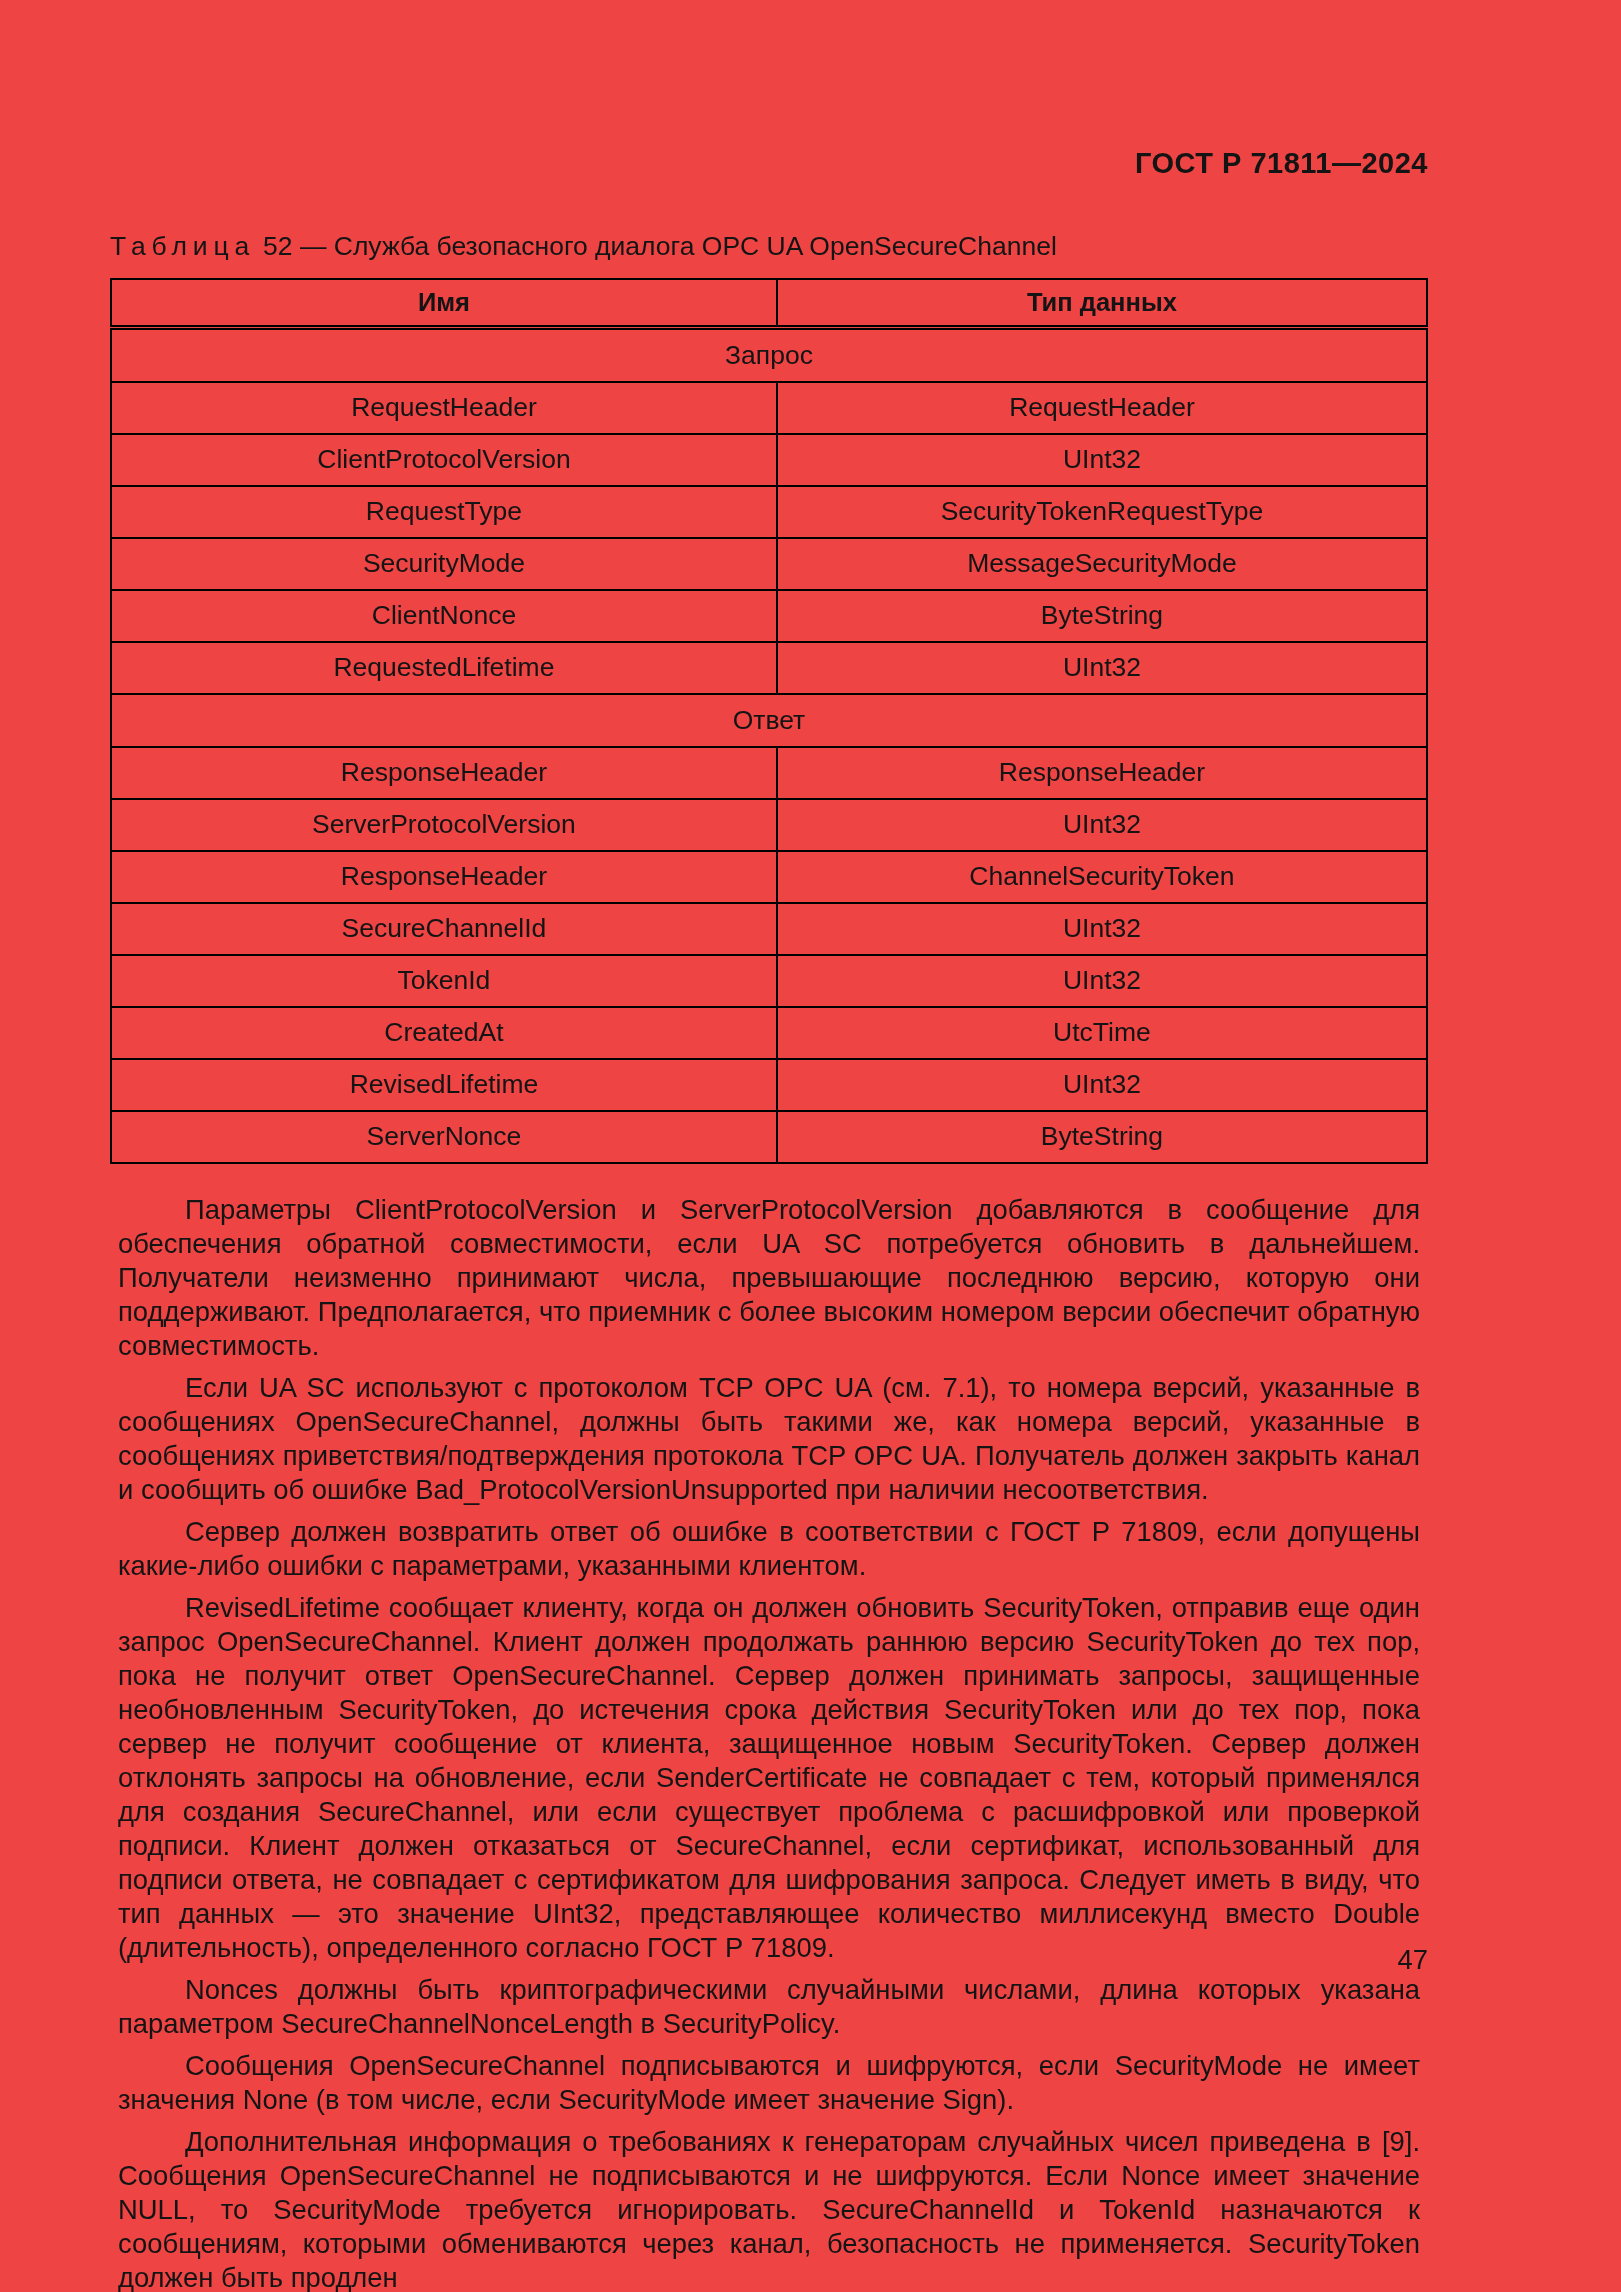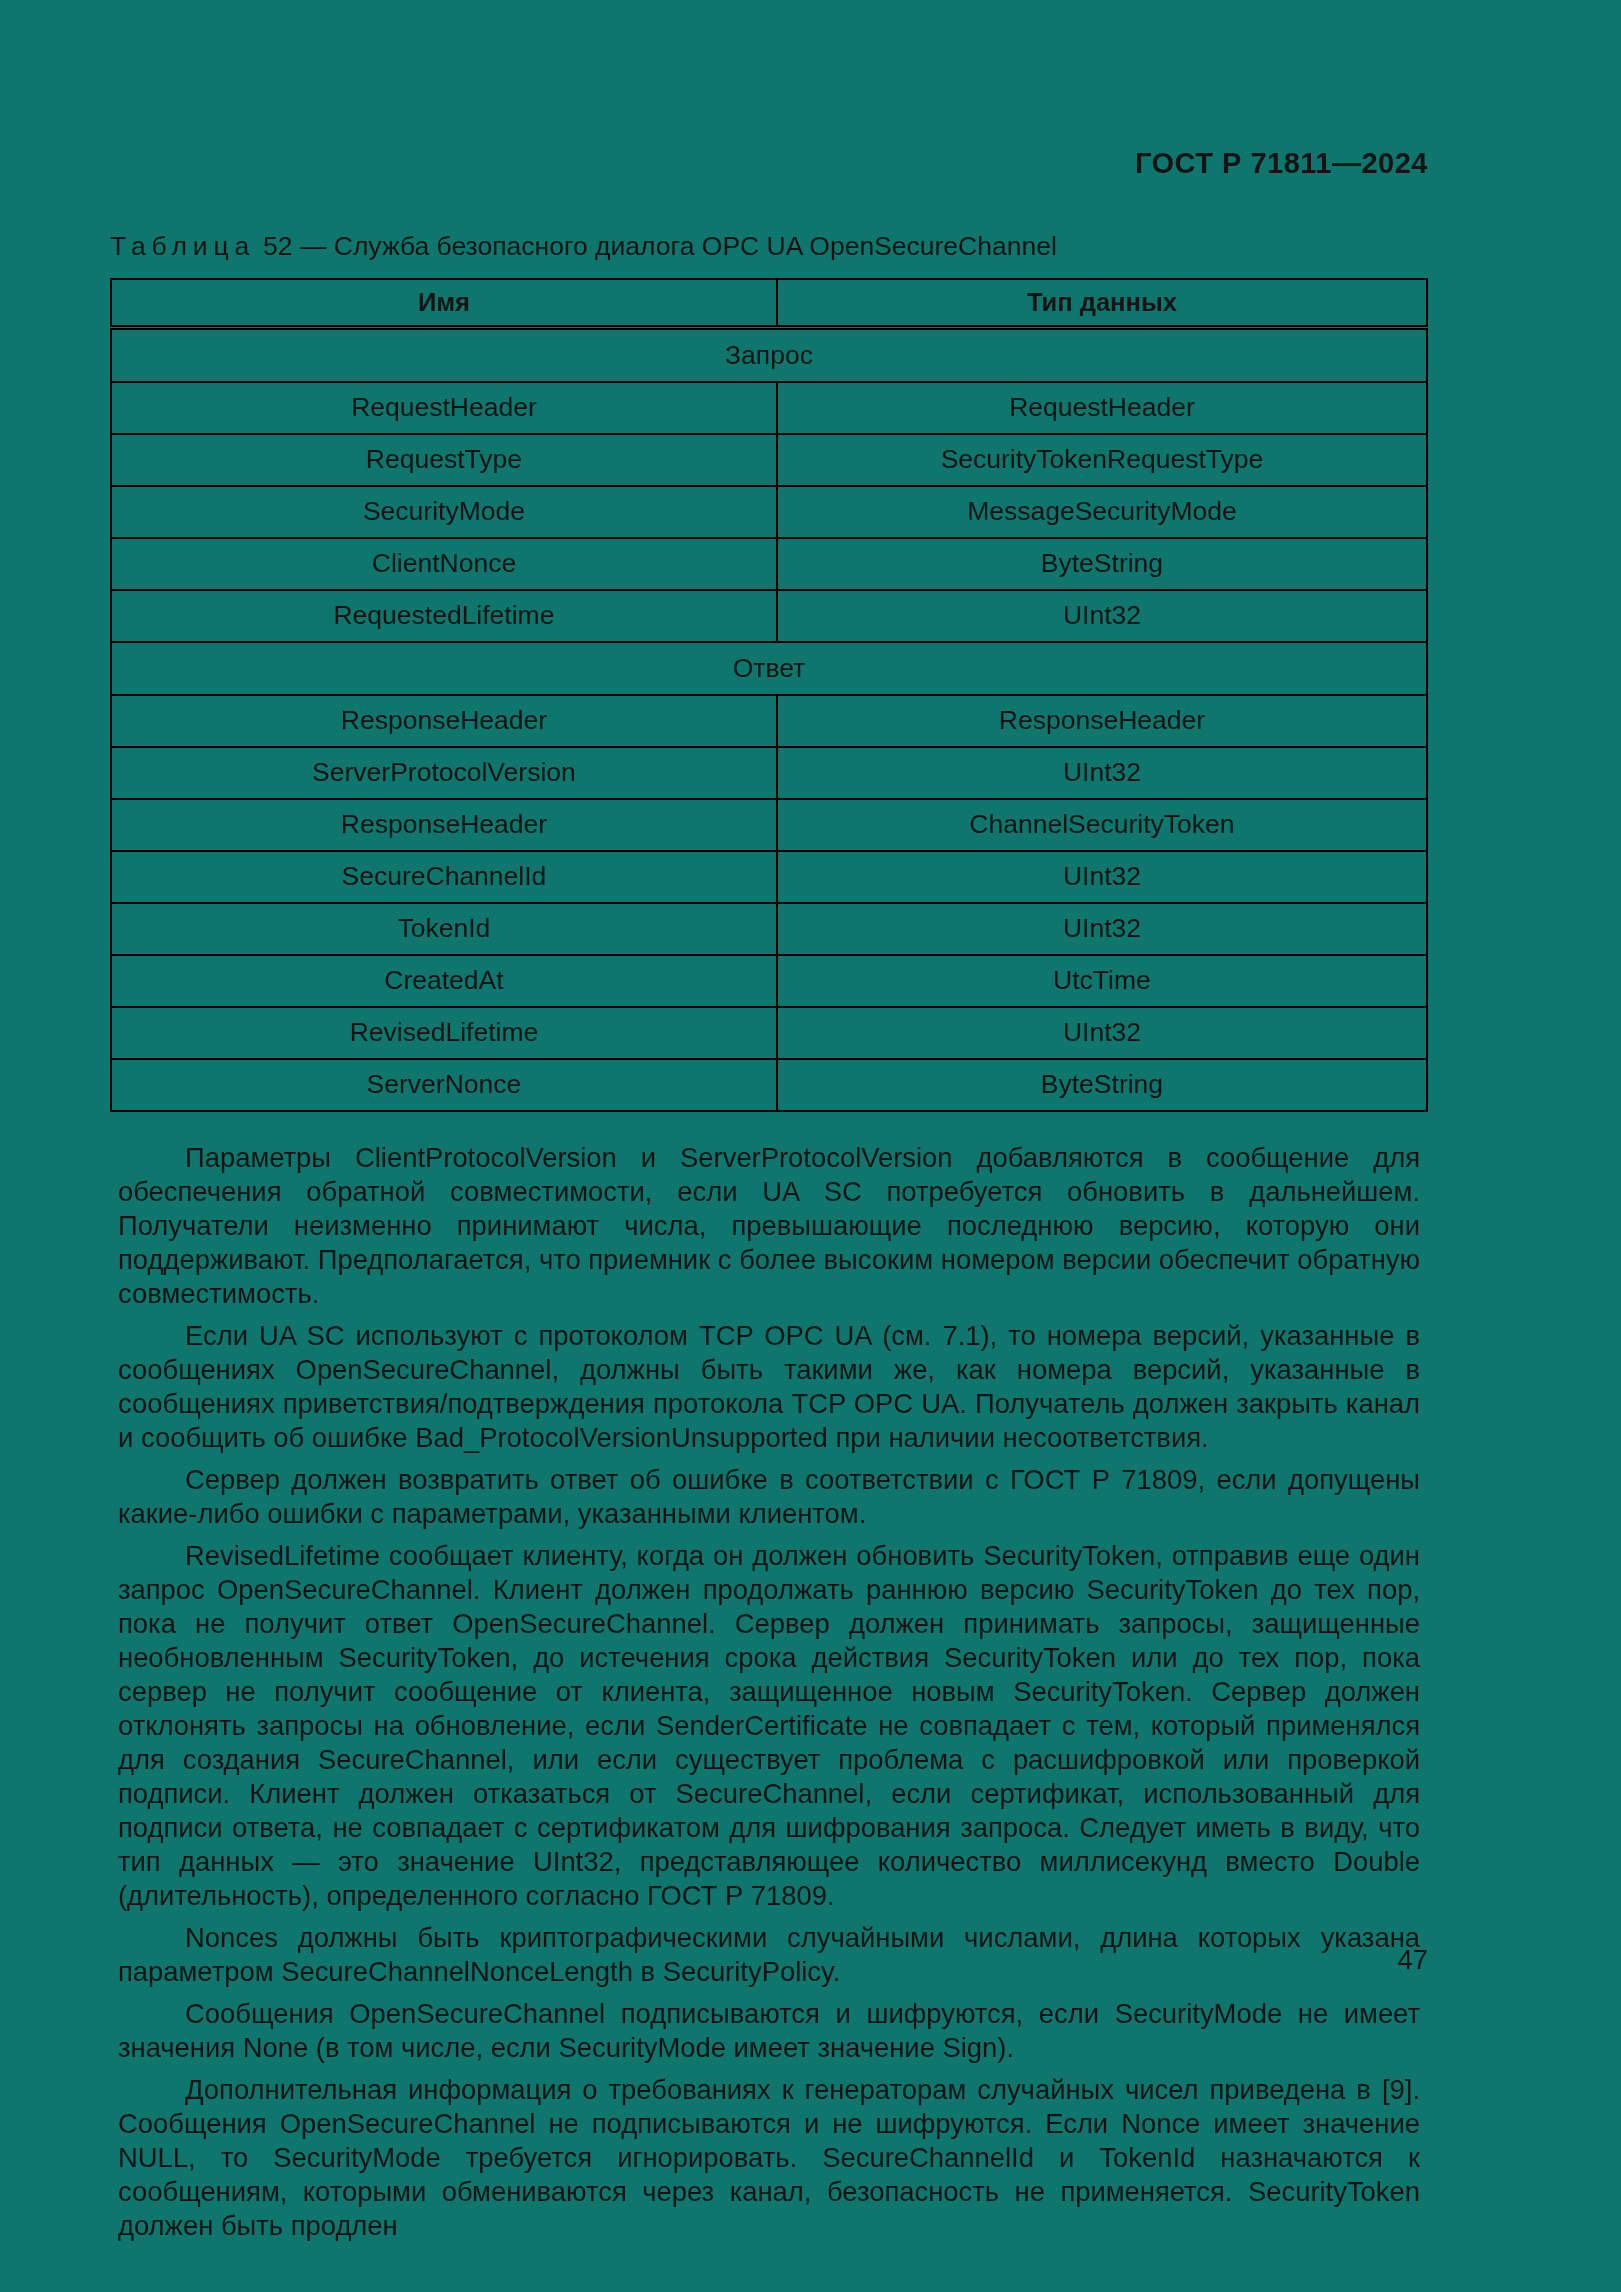--- a/index.html
+++ b/index.html
@@ -4,21 +4,21 @@
 <style>
   html, body {
     margin: 0;
     padding: 0;
     background: #ffffff;
   }
   .page {
     position: relative;
     width: 1621px;
     height: 2293px;
-    background: #0f766e;
+    background: #ef4444;
     color: #141414;
     font-family: "Liberation Sans", sans-serif;
     box-sizing: border-box;
     overflow: hidden;
   }
   .content {
     margin-left: 110px;
     width: 1318px;
   }
   .doc-header {
@@ -119,20 +119,24 @@
       <tbody id="table-body">
 
       <tr class="section-row">
             <td colspan="2">Запрос</td>
           </tr>
           <tr>
             <td>RequestHeader</td>
             <td>RequestHeader</td>
           </tr>
           <tr>
+            <td>ClientProtocolVersion</td>
+            <td>UInt32</td>
+          </tr>
+          <tr>
             <td>RequestType</td>
             <td>SecurityTokenRequestType</td>
           </tr>
           <tr>
             <td>SecurityMode</td>
             <td>MessageSecurityMode</td>
           </tr>
           <tr>
             <td>ClientNonce</td>
             <td>ByteString</td>

